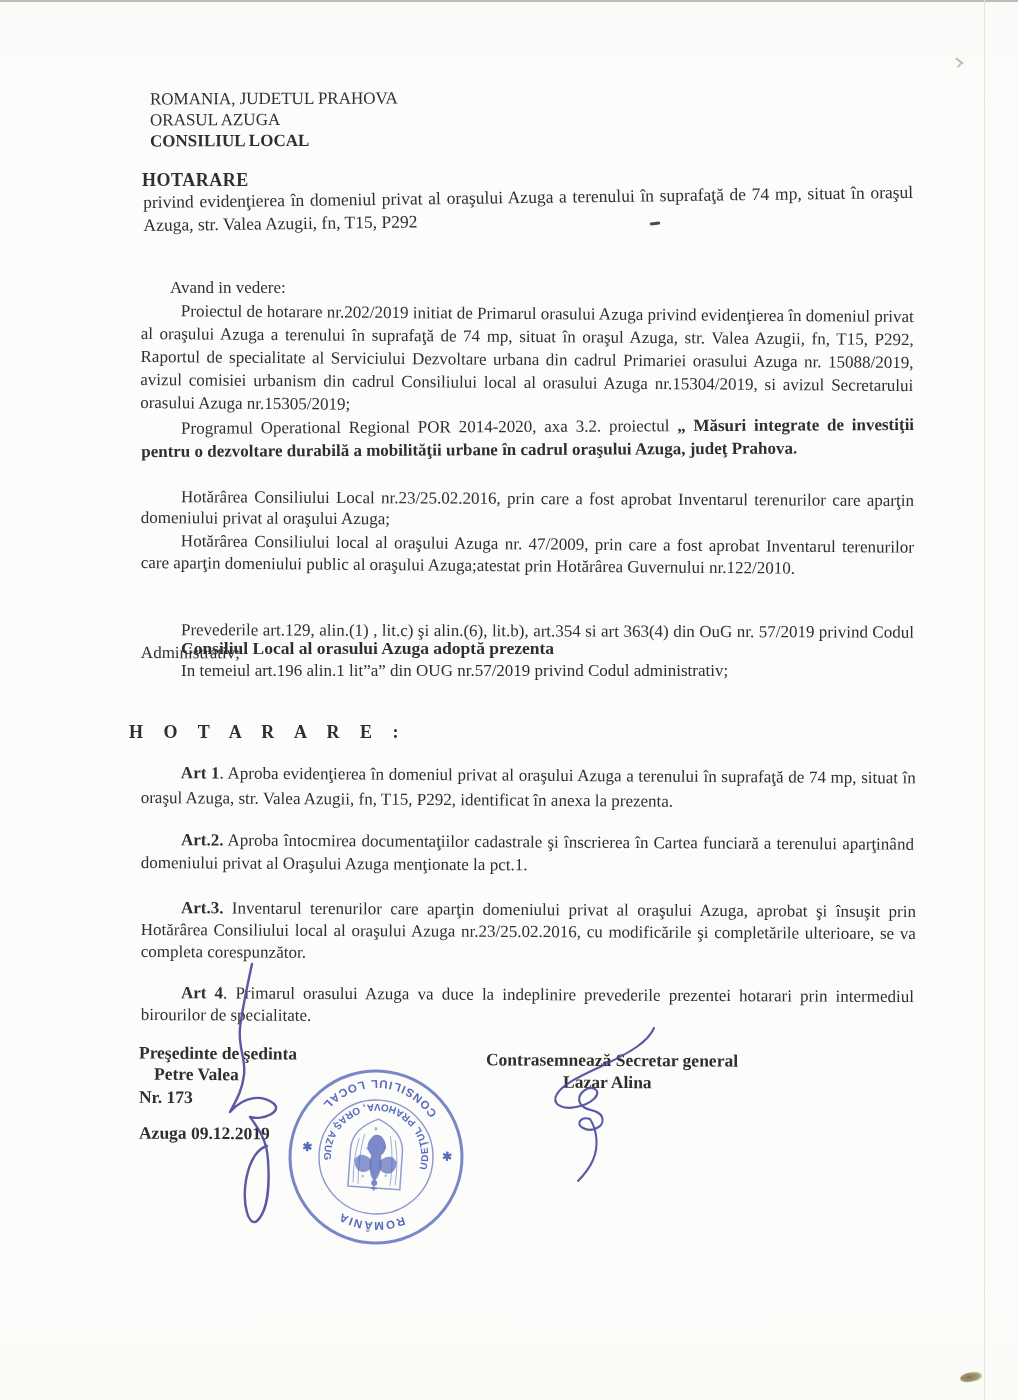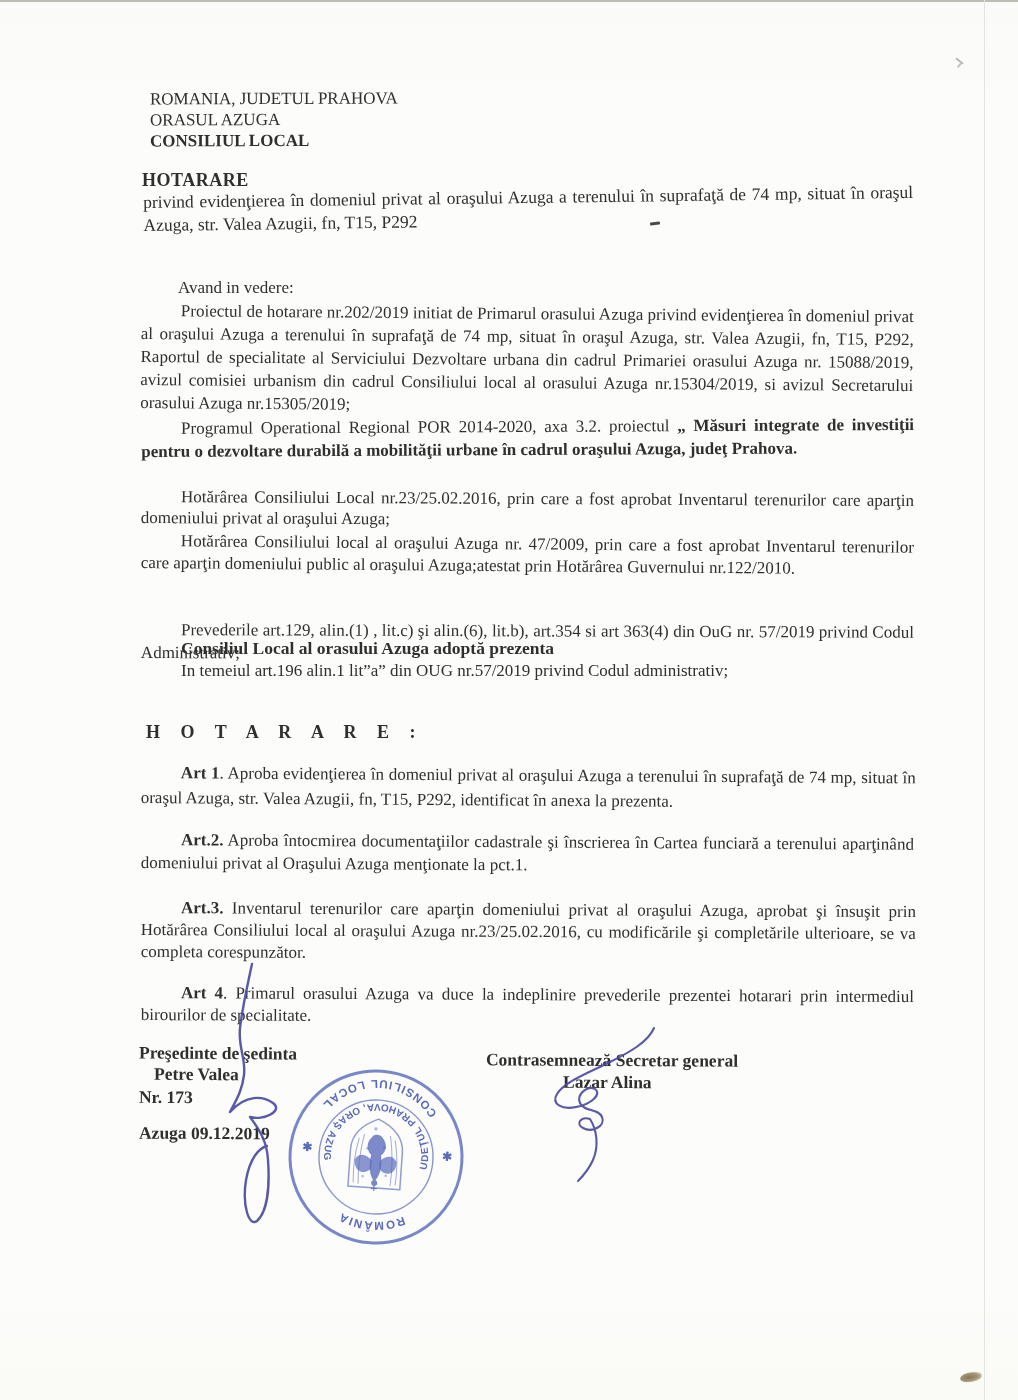--- a/index.html
+++ b/index.html
@@ -48,37 +48,37 @@
 <div class="blk" style="top:88px;left:150px;line-height:21px;font-size:17px;transform:rotate(-0.2deg);">
   <div>ROMANIA, JUDETUL PRAHOVA</div>
   <div>ORASUL  AZUGA</div>
   <div class="b">CONSILIUL LOCAL</div>
 </div>
 
 <div class="blk center b" style="top:170px;left:142px;width:682px;font-size:18px;letter-spacing:.5px;">HOTARARE</div>
 
 <div class="blk para" style="top:191px;left:143px;width:770px;text-indent:0;line-height:23px;font-size:17.5px;transform:rotate(-0.75deg);">privind evidenţierea în domeniul privat al oraşului Azuga a terenului în suprafaţă de 74 mp, situat în oraşul Azuga, str. Valea Azugii, fn, T15, P292</div>
 
-<div class="blk para" style="top:276px;left:138px;width:772px;">Avand in vedere:</div>
+<div class="blk para" style="top:276px;left:130px;width:772px;">Avand in vedere:</div>
 
 <div class="blk para" style="top:299px;left:141px;width:773px;transform:rotate(0.45deg);">Proiectul de hotarare nr.202/2019 initiat de Primarul orasului Azuga privind evidenţierea în domeniul privat al oraşului Azuga a terenului în suprafaţă de 74 mp, situat în oraşul Azuga, str. Valea Azugii, fn, T15, P292, Raportul de specialitate al Serviciului Dezvoltare urbana din cadrul Primariei orasului Azuga nr. 15088/2019, avizul comisiei urbanism din cadrul Consiliului local al orasului Azuga nr.15304/2019, si avizul Secretarului orasului Azuga nr.15305/2019;</div>
 
 <div class="blk para" style="top:417px;left:141px;width:773px;transform:rotate(-0.3deg);"><span>Programul Operational Regional POR 2014-2020, axa 3.2. proiectul </span><span class="b">„ Măsuri integrate de investiţii pentru o dezvoltare durabilă a mobilităţii urbane în cadrul oraşului  Azuga, judeţ Prahova.</span></div>
 
 <div class="blk para" style="top:486px;left:141px;width:773px;line-height:21px;transform:rotate(0.3deg);">Hotărârea Consiliului Local nr.23/25.02.2016, prin care a fost aprobat Inventarul terenurilor care aparţin domeniului privat al oraşului Azuga;</div>
 
 <div class="blk para" style="top:530px;left:141px;width:773px;line-height:22px;transform:rotate(0.5deg);">Hotărârea Consiliului local al oraşului Azuga nr. 47/2009, prin care a fost aprobat Inventarul terenurilor care aparţin domeniului public al oraşului Azuga;atestat prin Hotărârea Guvernului nr.122/2010.</div>
 
 <div class="blk para" style="top:618px;left:141px;width:773px;transform:rotate(0.2deg);">Prevederile art.129, alin.(1) , lit.c) şi alin.(6), lit.b), art.354 si art 363(4)  din  OuG  nr. 57/2019 privind Codul Administrativ;</div>
 
 <div class="blk para" style="top:659px;left:141px;width:773px;">In temeiul art.196 alin.1 lit”a” din OUG nr.57/2019 privind Codul administrativ;</div>
 
 <div class="blk b" style="top:638px;left:181px;font-size:17.5px;">Consiliul Local al orasului Azuga adoptă prezenta</div>
 
-<div class="blk center b" style="top:722px;left:146px;width:726px;font-size:18px;letter-spacing:8px;">H O T A R A R E :</div>
+<div class="blk center b" style="top:722px;left:129px;width:726px;font-size:18px;letter-spacing:8px;">H O T A R A R E :</div>
 
 <div class="blk para" style="top:760px;left:141px;width:775px;line-height:25px;transform:rotate(0.4deg);"><span class="b">Art 1</span><span>. Aproba evidenţierea în domeniul privat al oraşului Azuga a terenului în suprafaţă de 74 mp, situat în oraşul Azuga, str. Valea Azugii, fn, T15, P292, identificat în anexa  la prezenta.</span></div>
 
 <div class="blk para" style="top:828px;left:141px;width:773px;transform:rotate(0.35deg);"><span class="b">Art.2.</span><span> Aproba întocmirea documentaţiilor cadastrale şi înscrierea în Cartea funciară a terenului  aparţinând domeniului privat al Oraşului Azuga menţionate la pct.1.</span></div>
 
 <div class="blk para" style="top:897px;left:141px;width:775px;line-height:22px;transform:rotate(0.3deg);"><span class="b">Art.3.</span><span> Inventarul terenurilor care aparţin domeniului privat al oraşului Azuga, aprobat şi însuşit prin Hotărârea Consiliului local al oraşului Azuga nr.23/25.02.2016, cu modificările şi completările ulterioare, se va completa corespunzător.</span></div>
 
 <div class="blk para" style="top:982px;left:141px;width:773px;line-height:22px;transform:rotate(0.3deg);"><span class="b">Art 4</span><span>. Primarul orasului Azuga  va duce la indeplinire prevederile prezentei hotarari prin intermediul birourilor de specialitate.</span></div>
 
 <div class="blk b" style="top:1043px;left:139px;font-size:17.5px;transform:rotate(0.4deg);">Preşedinte de şedinta</div>

